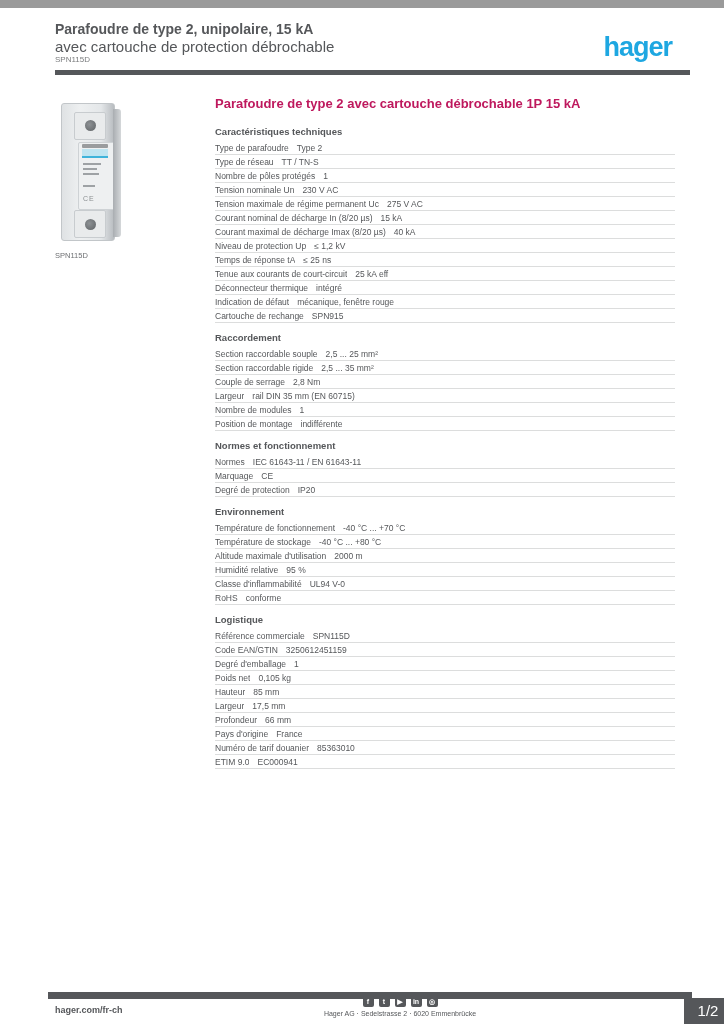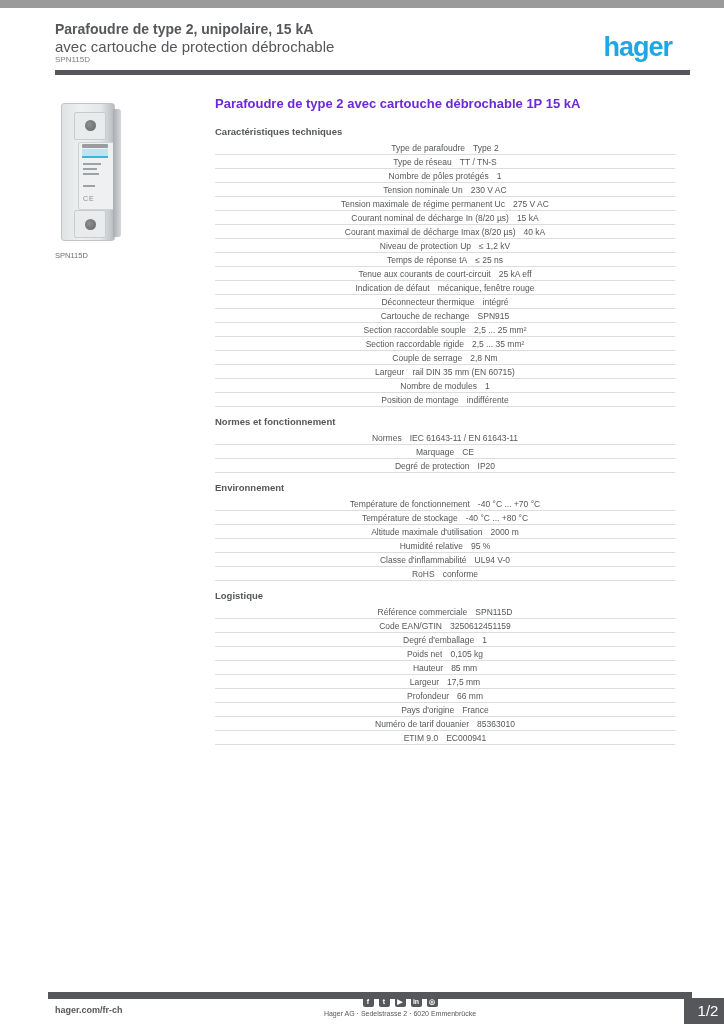--- a/index.html
+++ b/index.html
@@ -37,25 +37,25 @@
   .dev-screw{position:absolute;left:10px;top:7px;width:11px;height:11px;border-radius:50%;background:radial-gradient(circle at 40% 40%,#8d9194,#5f6366);}
   .dev-face{position:absolute;left:16px;top:38px;width:36px;height:66px;background:#eef0f1;border:1px solid #ced2d5;border-radius:2px;}
   .dev-label{position:absolute;left:3px;top:6px;width:26px;height:7px;background:#bfe4f0;border-bottom:2px solid #3fb3da;}
   .dev-win{position:absolute;left:3px;top:1px;width:26px;height:4px;background:#55575a;opacity:.55;border-radius:1px;}
   .dev-textline{position:absolute;left:4px;width:18px;height:2px;background:#9ea2a5;}
   .dev-ce{position:absolute;left:4px;top:52px;font-size:7px;color:#8b8f92;letter-spacing:1px;}
   .photo-caption{position:absolute;left:55px;top:243px;font-size:7.5px;color:#6d6f72;}
 
   
   .main{position:absolute;left:215px;top:88px;width:460px;}
-  .main-title{font-size:13px;font-weight:bold;line-height:16px;color:#6d28d9;}
+  .main-title{font-size:13px;font-weight:bold;line-height:16px;color:#be185d;}
   .section-heading{font-size:9.5px;font-weight:bold;line-height:12px;margin-top:9px;margin-bottom:3px;color:#55575a;}
   .section-heading.first{margin-top:14px;}
   .spec-row{
-    display:flex;justify-content:center;align-items:flex-end;
+    display:flex;justify-content:flex-start;align-items:flex-end;
     height:13px;border-bottom:1px solid #dcdddd;
     font-size:8.5px;line-height:12px;
   }
   .spec-label{white-space:nowrap;overflow:hidden;color:#55575a;}
   .spec-value{white-space:nowrap;text-align:right;color:#55575a;padding-left:8px;}
 
   
   .footer-rule{position:absolute;left:48px;top:984px;width:644px;height:7px;background:#55575a;}
   .footer-link{
     position:absolute;left:55px;top:997px;
@@ -146,31 +146,32 @@
         </div>
         <div class="spec-row">
           <span class="spec-label">Temps de réponse tA</span>
           <span class="spec-value">≤ 25 ns</span>
         </div>
         <div class="spec-row">
           <span class="spec-label">Tenue aux courants de court-circuit</span>
           <span class="spec-value">25 kA eff</span>
         </div>
         <div class="spec-row">
+          <span class="spec-label">Déconnecteur thermique</span>
+          <span class="spec-value">intégré</span>
+        </div>
+        <div class="spec-row">
           <span class="spec-label">Indication de défaut</span>
           <span class="spec-value">mécanique, fenêtre rouge</span>
         </div>
         <div class="spec-row">
-          <span class="spec-label">Déconnecteur thermique</span>
-          <span class="spec-value">intégré</span>
-        </div>
-        <div class="spec-row">
           <span class="spec-label">Cartouche de rechange</span>
           <span class="spec-value">SPN915</span>
         </div>
+        <div class="section-heading">Raccordement</div>
         <div class="spec-row">
           <span class="spec-label">Section raccordable souple</span>
           <span class="spec-value">2,5 ... 25 mm²</span>
         </div>
         <div class="spec-row">
           <span class="spec-label">Section raccordable rigide</span>
           <span class="spec-value">2,5 ... 35 mm²</span>
         </div>
         <div class="spec-row">
           <span class="spec-label">Couple de serrage</span>

